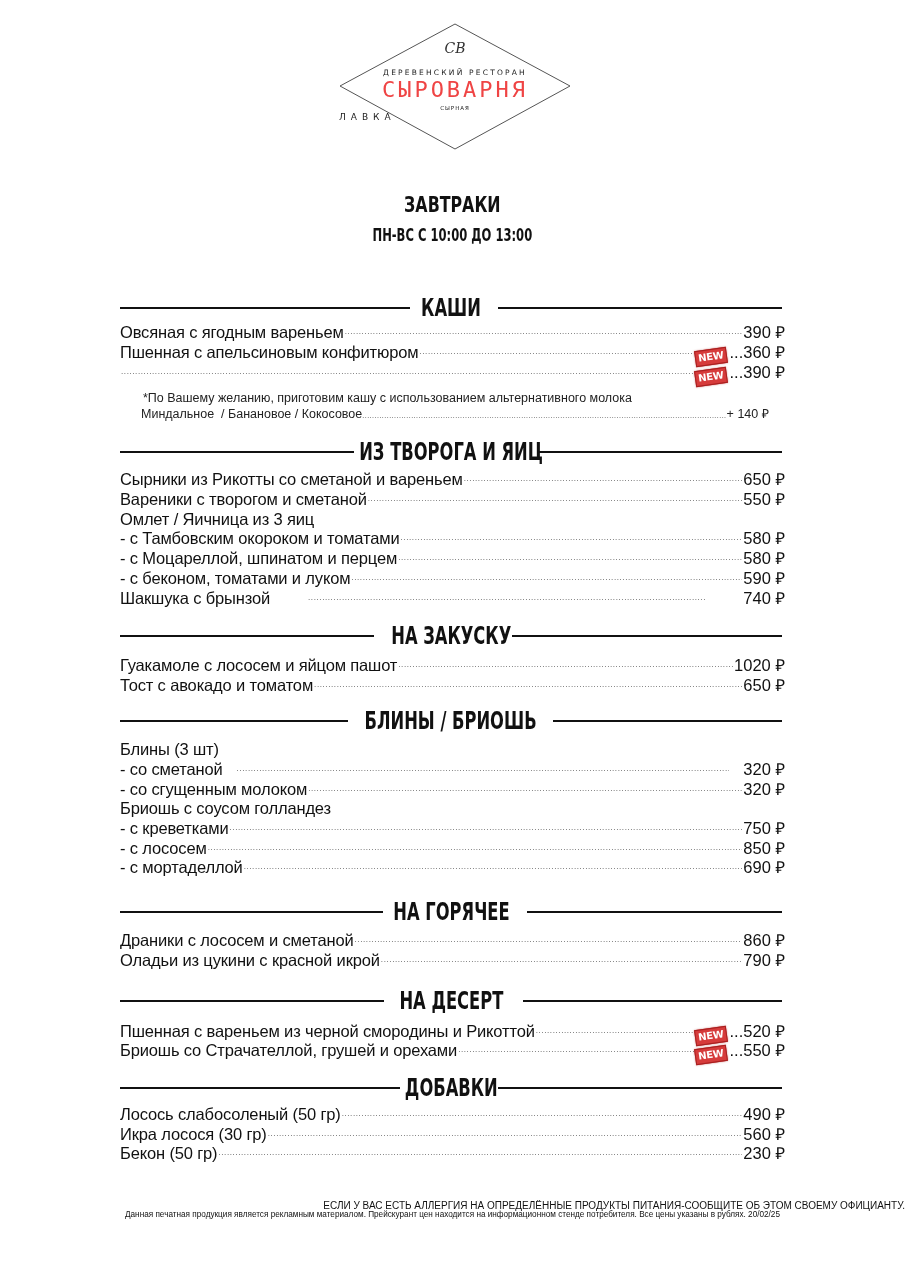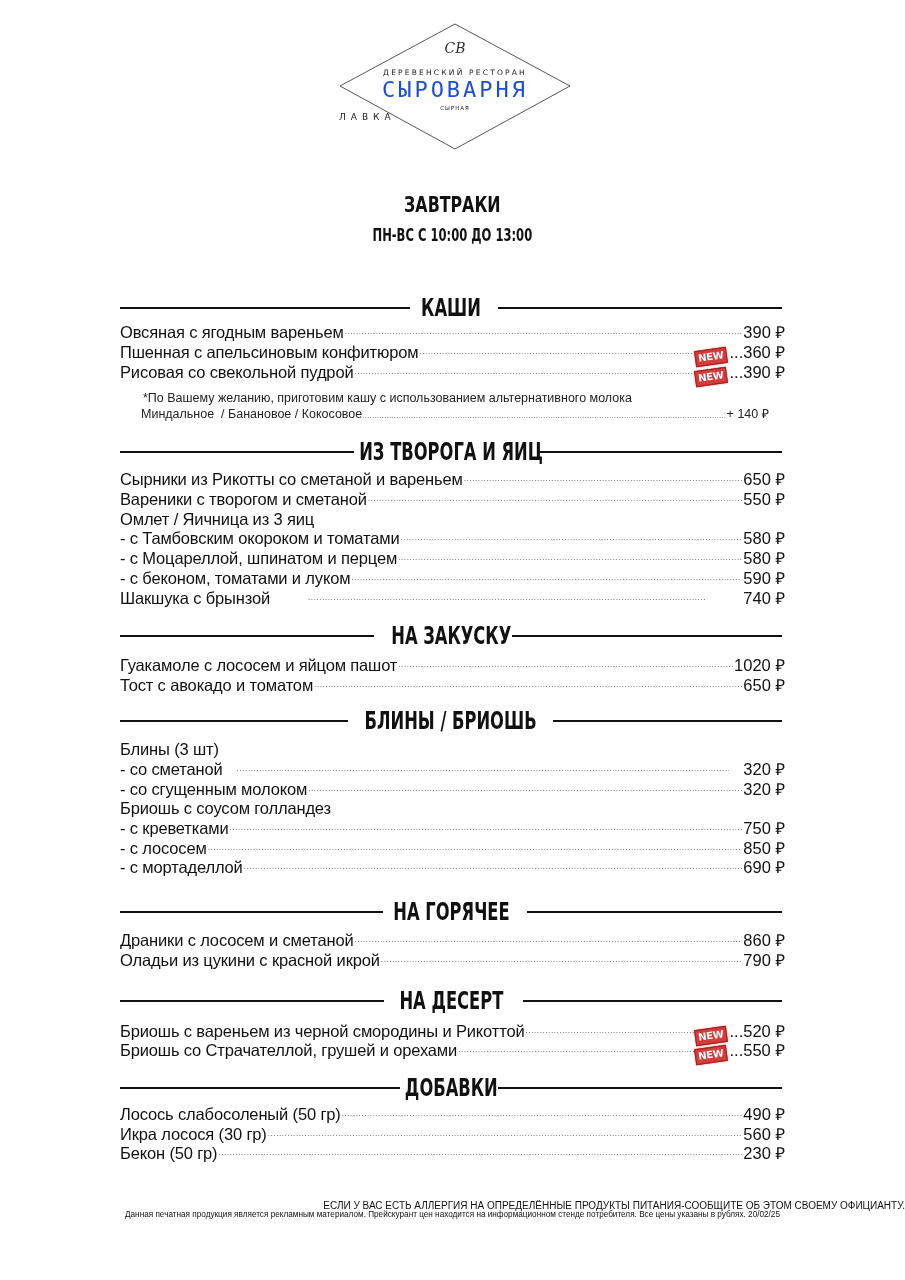--- a/index.html
+++ b/index.html
@@ -2,21 +2,21 @@
 <html><head>
 <meta charset="utf-8">
 <style>
   html, body { margin: 0; padding: 0; background: #ffffff; }
   body { width: 905px; height: 1280px; position: relative; overflow: hidden; color: #111; font-family: "Liberation Sans", sans-serif; }
 
   .logo { position: absolute; left: 339px; top: 23px; width: 232px; height: 127px; }
   .logo svg { position: absolute; left: 0; top: 0; }
   .logo .mono { position: absolute; left: 0; width: 232px; top: 17px; text-align: center; font-family: "DejaVu Serif", serif; font-style: italic; font-size: 14px; color: #333; }
   .logo .l1 { position: absolute; left: 0; width: 232px; top: 45px; text-align: center; font-size: 7.5px; letter-spacing: 2.2px; color: #222; font-family: "DejaVu Sans", sans-serif; }
-  .logo .l2 { position: absolute; left: 0; width: 232px; top: 54px; text-align: center; font-size: 22px; letter-spacing: 3px; color: #1d4ed8; font-family: "DejaVu Sans Mono", monospace; }
+  .logo .l2 { position: absolute; left: 0; width: 232px; top: 54px; text-align: center; font-size: 22px; letter-spacing: 3px; color: #ef4444; font-family: "DejaVu Sans Mono", monospace; }
   .logo .l3 { position: absolute; left: 0; width: 232px; top: 82px; text-align: center; font-size: 5.5px; letter-spacing: 1px; color: #222; font-family: "DejaVu Sans", sans-serif; }
   .logo .l4 { position: absolute; left: 0; width: 232px; top: 89px; text-align: left; font-size: 9px; letter-spacing: 5px; color: #222; font-family: "DejaVu Sans", sans-serif; }
 
   .title { position: absolute; left: 0; width: 905px; top: 192px; text-align: center; font-family: "DejaVu Sans", sans-serif; font-weight: bold; font-size: 22px; transform: scaleX(0.72); transform-origin: 452px 0; letter-spacing: 0px; }
   .subtitle { position: absolute; left: 0; width: 905px; top: 225px; text-align: center; font-family: "DejaVu Sans", sans-serif; font-weight: bold; font-size: 17px; transform: scaleX(0.68); transform-origin: 452px 0; }
 
   .section-head { position: absolute; left: 120px; width: 662px; height: 30px; }
   .section-head .rule { position: absolute; top: 14px; height: 2px; background: #111; }
   .section-head .rule.left { left: 0; }
   .section-head .rule.right { right: 0; }
@@ -66,21 +66,20 @@
       <span class="dots">................................................................................................................................................................................................................................................................................................................................................................................................................</span>
       <span class="price">390 ₽</span>
     </div>
     <div class="row" style="top: 342px;">
       <span class="name">Пшенная с апельсиновым конфитюром</span>
       <span class="dots" style="margin-right: 34px;">................................................................................................................................................................................................................................................................................................................................................................................................................</span>
       <span class="price">...360 ₽</span>
     </div>
     <div class="badge" style="left: 695px; top: 349px; background: rgb(214, 59, 59);">NEW</div>
     <div class="row" style="top: 362px;">
-      <span class="name">Рисовая со свекольной пудрой</span>
       <span class="dots" style="margin-right: 34px;">................................................................................................................................................................................................................................................................................................................................................................................................................</span>
       <span class="price">...390 ₽</span>
     </div>
     <div class="badge" style="left: 695px; top: 369px; background: rgb(214, 59, 59);">NEW</div>
     <div class="note" style="top: 390px; left: 143px;">*По Вашему желанию, приготовим кашу с использованием альтернативного молока</div>
     <div class="note row2" style="top: 406px;">
       <span style="white-space: pre;">Миндальное  / Банановое / Кокосовое</span>
       <span class="dots">................................................................................................................................................................................................................................................................................................................................................................................................................</span>
       <span>+ 140 ₽</span>
     </div>
@@ -187,21 +186,21 @@
       <span class="name">Оладьи из цукини с красной икрой</span>
       <span class="dots">................................................................................................................................................................................................................................................................................................................................................................................................................</span>
       <span class="price">790 ₽</span>
     </div>
     <div class="section-head" style="top: 986px;">
       <div class="rule left" style="width: 264px;"></div>
       <div class="rule right" style="width: 259px;"></div>
       <div class="htext"><span>НА ДЕСЕРТ</span></div>
     </div>
     <div class="row" style="top: 1021px;">
-      <span class="name">Бриошь с вареньем из черной смородины и Рикоттой</span>
+      <span class="name">Пшенная с вареньем из черной смородины и Рикоттой</span>
       <span class="dots" style="margin-right: 34px;">................................................................................................................................................................................................................................................................................................................................................................................................................</span>
       <span class="price">...520 ₽</span>
     </div>
     <div class="badge" style="left: 695px; top: 1028px; background: rgb(214, 59, 59);">NEW</div>
     <div class="row" style="top: 1040px;">
       <span class="name">Бриошь со Страчателлой, грушей и орехами</span>
       <span class="dots" style="margin-right: 34px;">................................................................................................................................................................................................................................................................................................................................................................................................................</span>
       <span class="price">...550 ₽</span>
     </div>
     <div class="badge" style="left: 695px; top: 1047px; background: rgb(214, 59, 59);">NEW</div>

